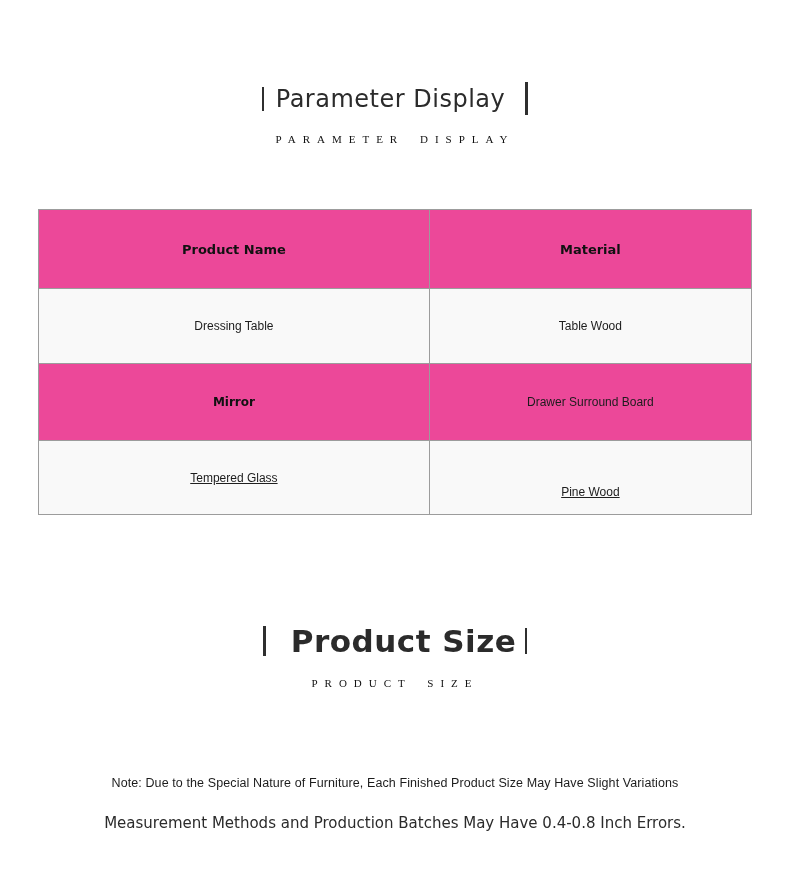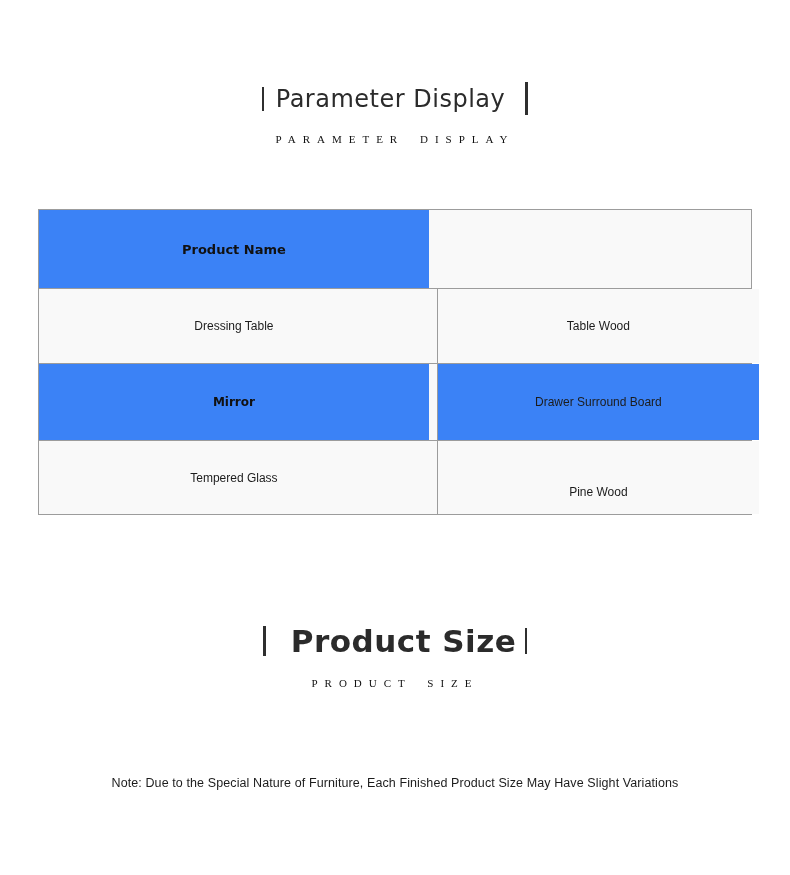--- a/index.html
+++ b/index.html
@@ -61,35 +61,35 @@
     margin: 64px auto 0 auto;
     border: 1px solid #9c9c9c;
     box-sizing: border-box;
     background: #f9f9f9;
   }
   .t-row {
     display: grid;
     grid-template-columns: 54.75% 45.25%;
     box-sizing: border-box;
   }
-  .t-row + .t-row { border-top: 1px solid #9c9c9c; gap: 8px; }
+  .t-row + .t-row { border-top: 1px solid #9c9c9c; }
   .r0 { height: 78px; }
   .r1 { height: 75px; }
   .r2 { height: 77px; }
-  .r3 { height: 74px; }
+  .r3 { height: 74px; text-decoration: underline; }
   .cell {
     display: flex;
     align-items: center;
     justify-content: center;
     font-size: 12px;
     color: #1c1c1c;
     box-sizing: border-box;
   }
   .cell.right { border-left: 1px solid #9c9c9c; }
-  .row-gray .cell { background: #3b82f6; }
+  .row-gray .cell { background: #ec4899; }
   .row-light .cell { background: #f9f9f9; }
   .cell-header {
     font-family: "DejaVu Sans", "Liberation Sans", sans-serif;
     font-size: 13px;
     font-weight: 700;
     color: #111111;
   }
   .cell-big {
     font-family: "DejaVu Sans", "Liberation Sans", sans-serif;
     font-size: 12px;
@@ -125,20 +125,21 @@
     <div class="heading heading-1">
       <span class="bar bar-l1"></span>
       <span class="title-1">Parameter Display</span>
       <span class="bar bar-r1"></span>
     </div>
     <div class="subtitle subtitle-1">PARAMETER DISPLAY</div>
 
     <div class="param-table">
       <div class="t-row r0 row-gray">
         <div class="cell left cell-header">Product Name</div>
+        <div class="cell right cell-header">Material</div>
       </div>
       <div class="t-row r1 row-light">
         <div class="cell left">Dressing Table</div>
         <div class="cell right">Table Wood</div>
       </div>
       <div class="t-row r2 row-gray">
         <div class="cell left cell-big">Mirror</div>
         <div class="cell right">Drawer Surround Board</div>
       </div>
       <div class="t-row r3 row-light">
@@ -150,15 +151,16 @@
 
   <section>
     <div class="heading heading-2">
       <span class="bar bar-l2"></span>
       <span class="title-2">Product Size</span>
       <span class="bar bar-r2"></span>
     </div>
     <div class="subtitle subtitle-2">PRODUCT SIZE</div>
 
     <div class="note-1">Note: Due to the Special Nature of Furniture, Each Finished Product Size May Have Slight Variations</div>
+    <div class="note-2">Measurement Methods and Production Batches May Have 0.4-0.8 Inch Errors.</div>
   </section>
 
 </div>
 
 </body></html>

